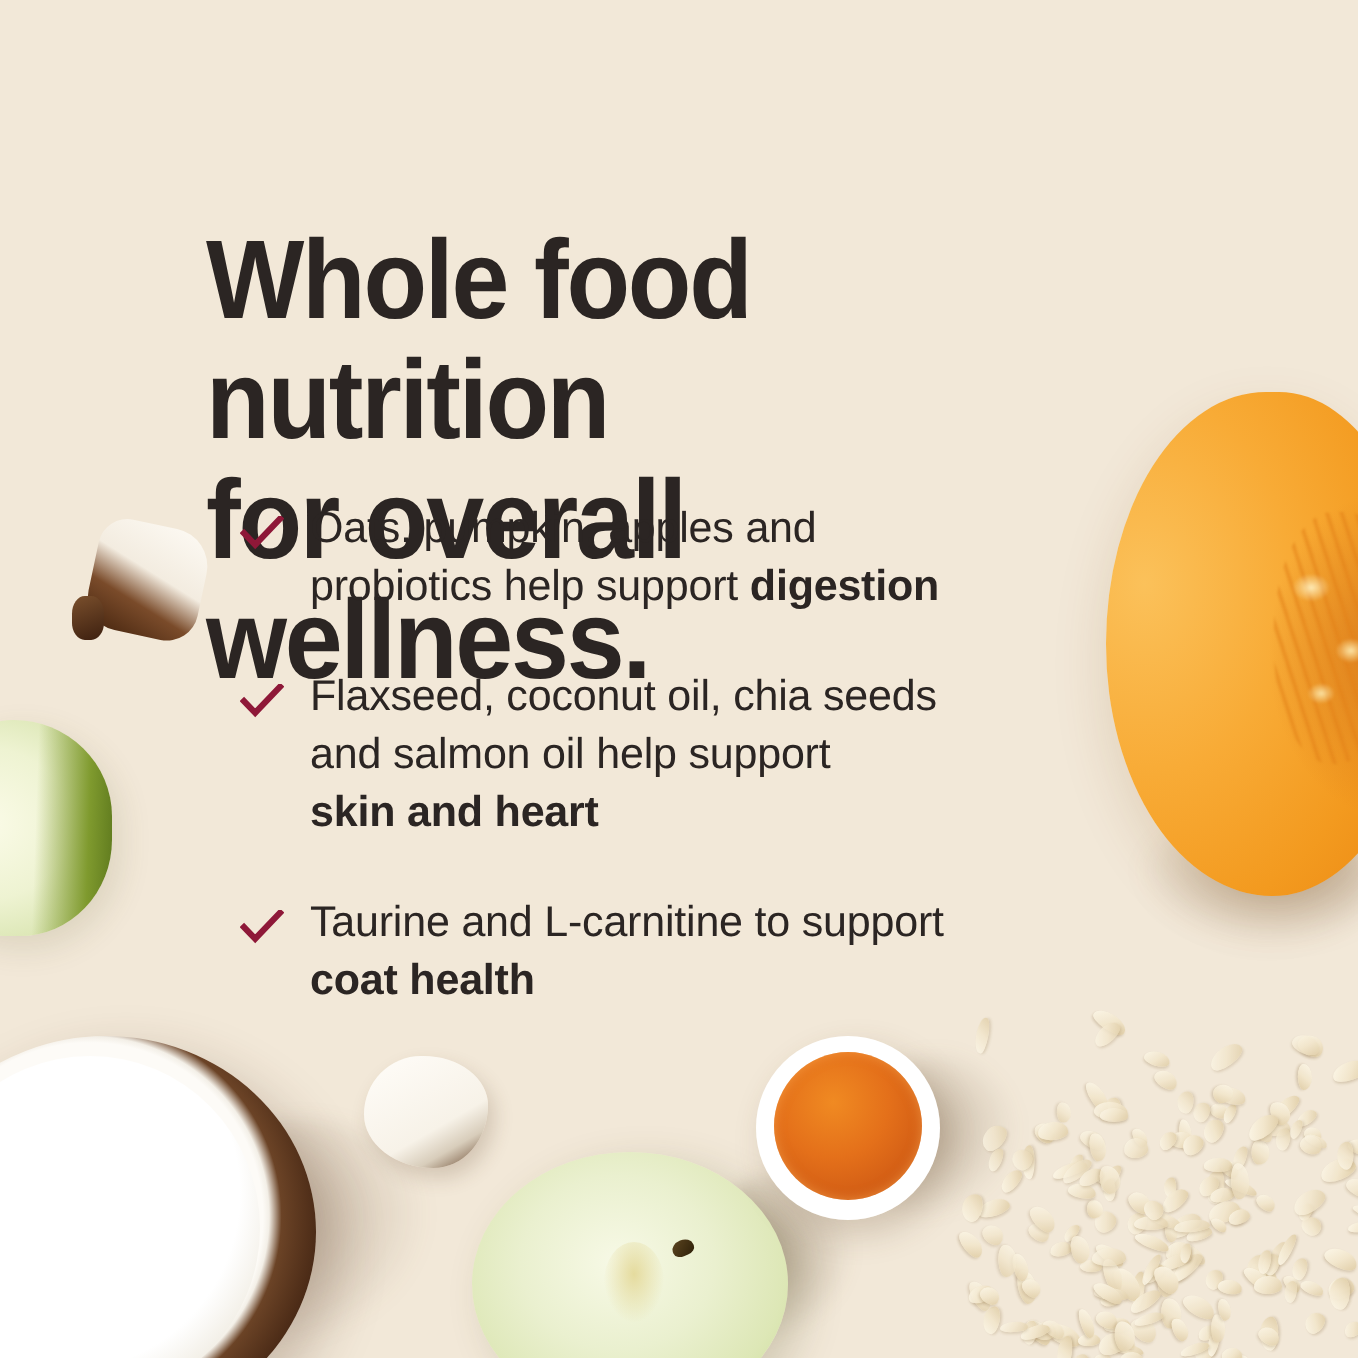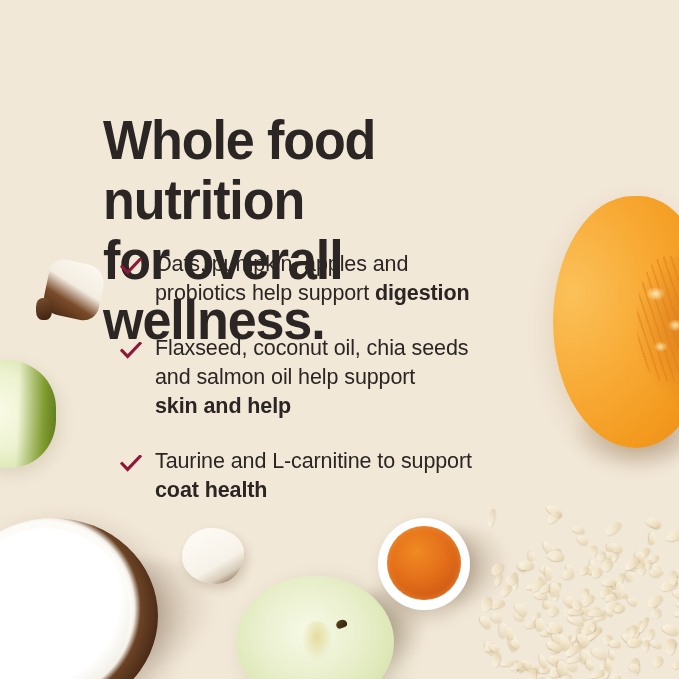--- a/index.html
+++ b/index.html
@@ -460,21 +460,21 @@
           </svg>
         </span>
         <span>Oats, pumpkin, apples and<br>probiotics help support <b>digestion</b></span>
       </li>
       <li class="bullet">
         <span class="check">
           <svg viewBox="0 0 22 18" width="22" height="18">
             <path d="M2 8.6 L7.6 14.4 L20 1.4" fill="none" stroke="#8e1838" stroke-width="3.1" stroke-linecap="square" stroke-linejoin="miter"></path>
           </svg>
         </span>
-        <span>Flaxseed, coconut oil, chia seeds<br>and salmon oil help support<br><b>skin and help</b></span>
+        <span>Flaxseed, coconut oil, chia seeds<br>and salmon oil help support<br><b>skin and heart</b></span>
       </li>
       <li class="bullet">
         <span class="check">
           <svg viewBox="0 0 22 18" width="22" height="18">
             <path d="M2 8.6 L7.6 14.4 L20 1.4" fill="none" stroke="#8e1838" stroke-width="3.1" stroke-linecap="square" stroke-linejoin="miter"></path>
           </svg>
         </span>
         <span>Taurine and L-carnitine to support<br><b>coat health</b></span>
       </li>
     </ul>

